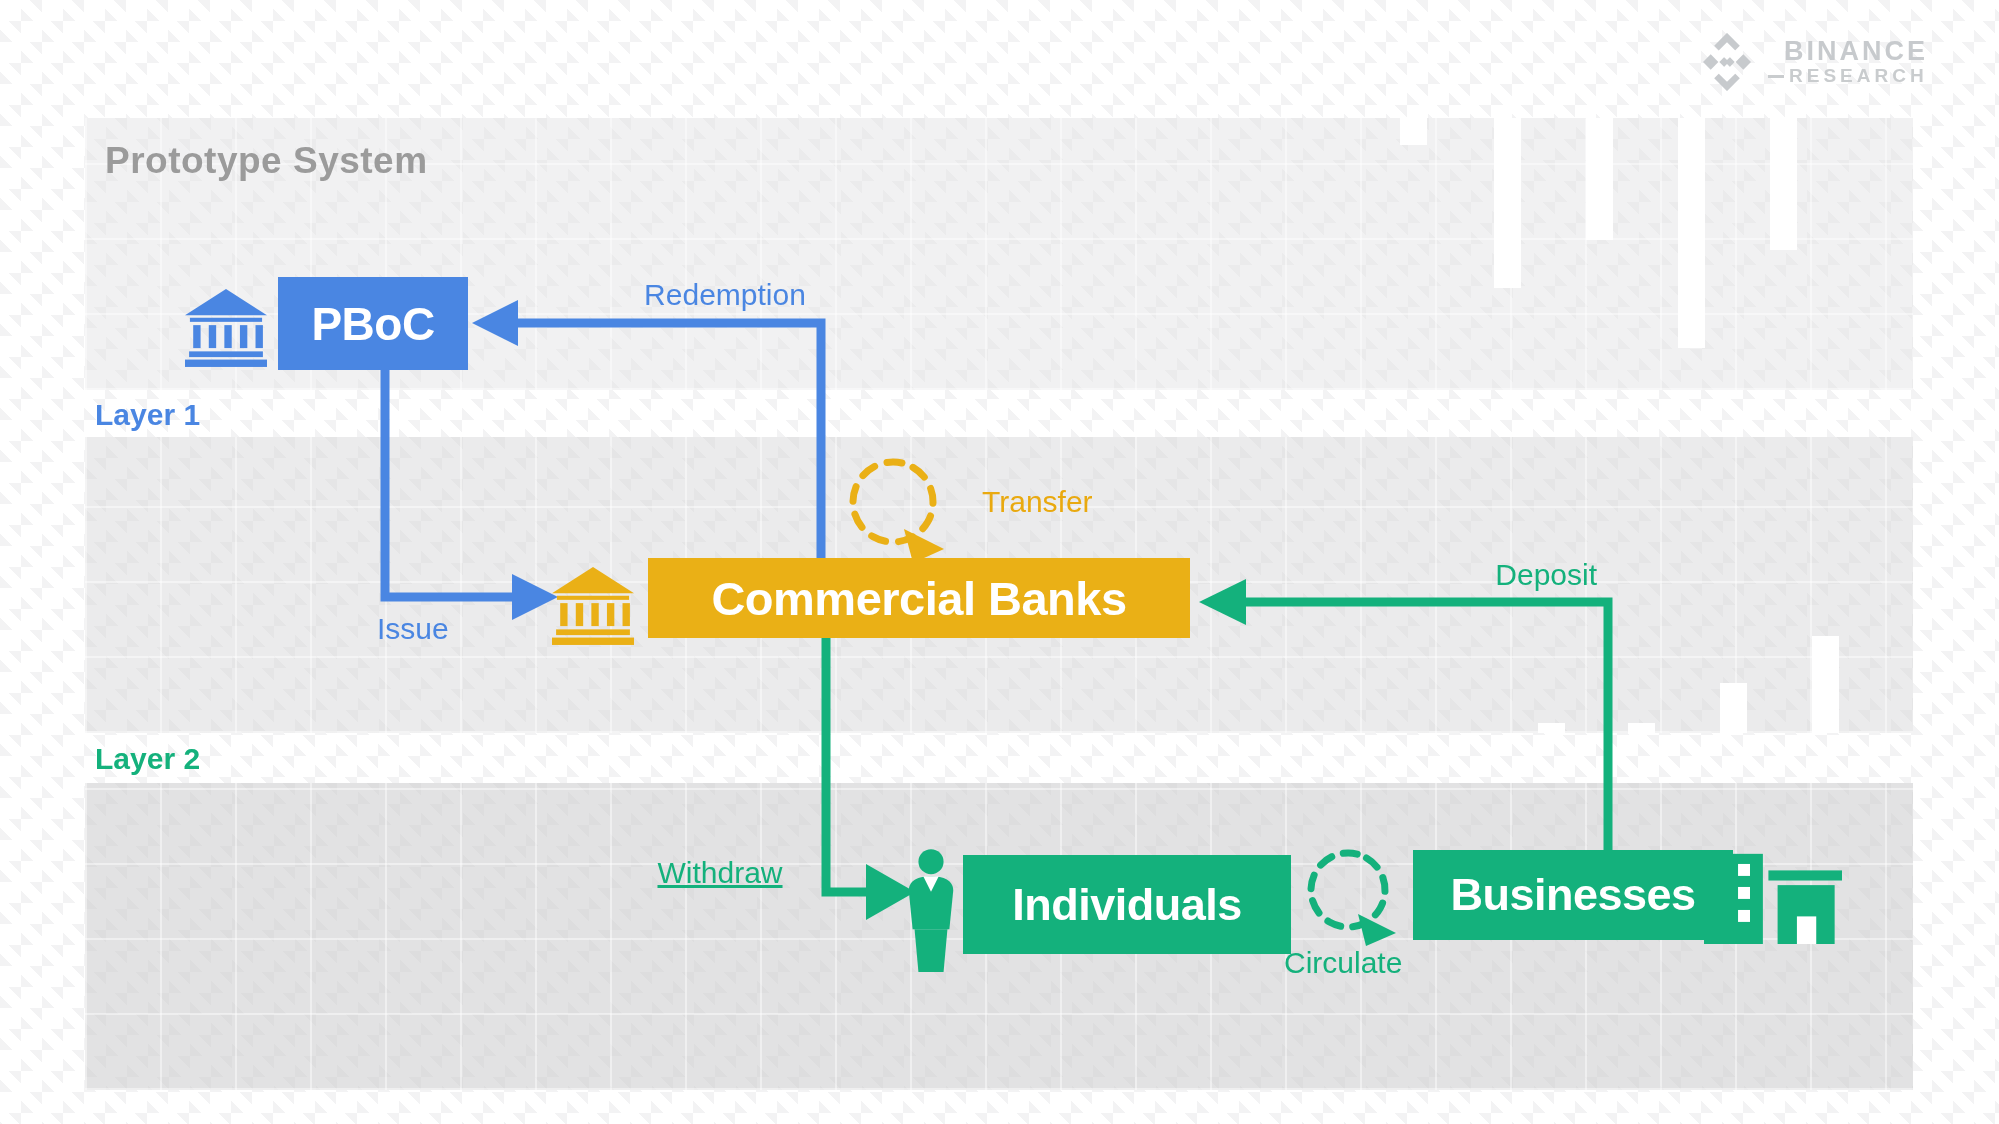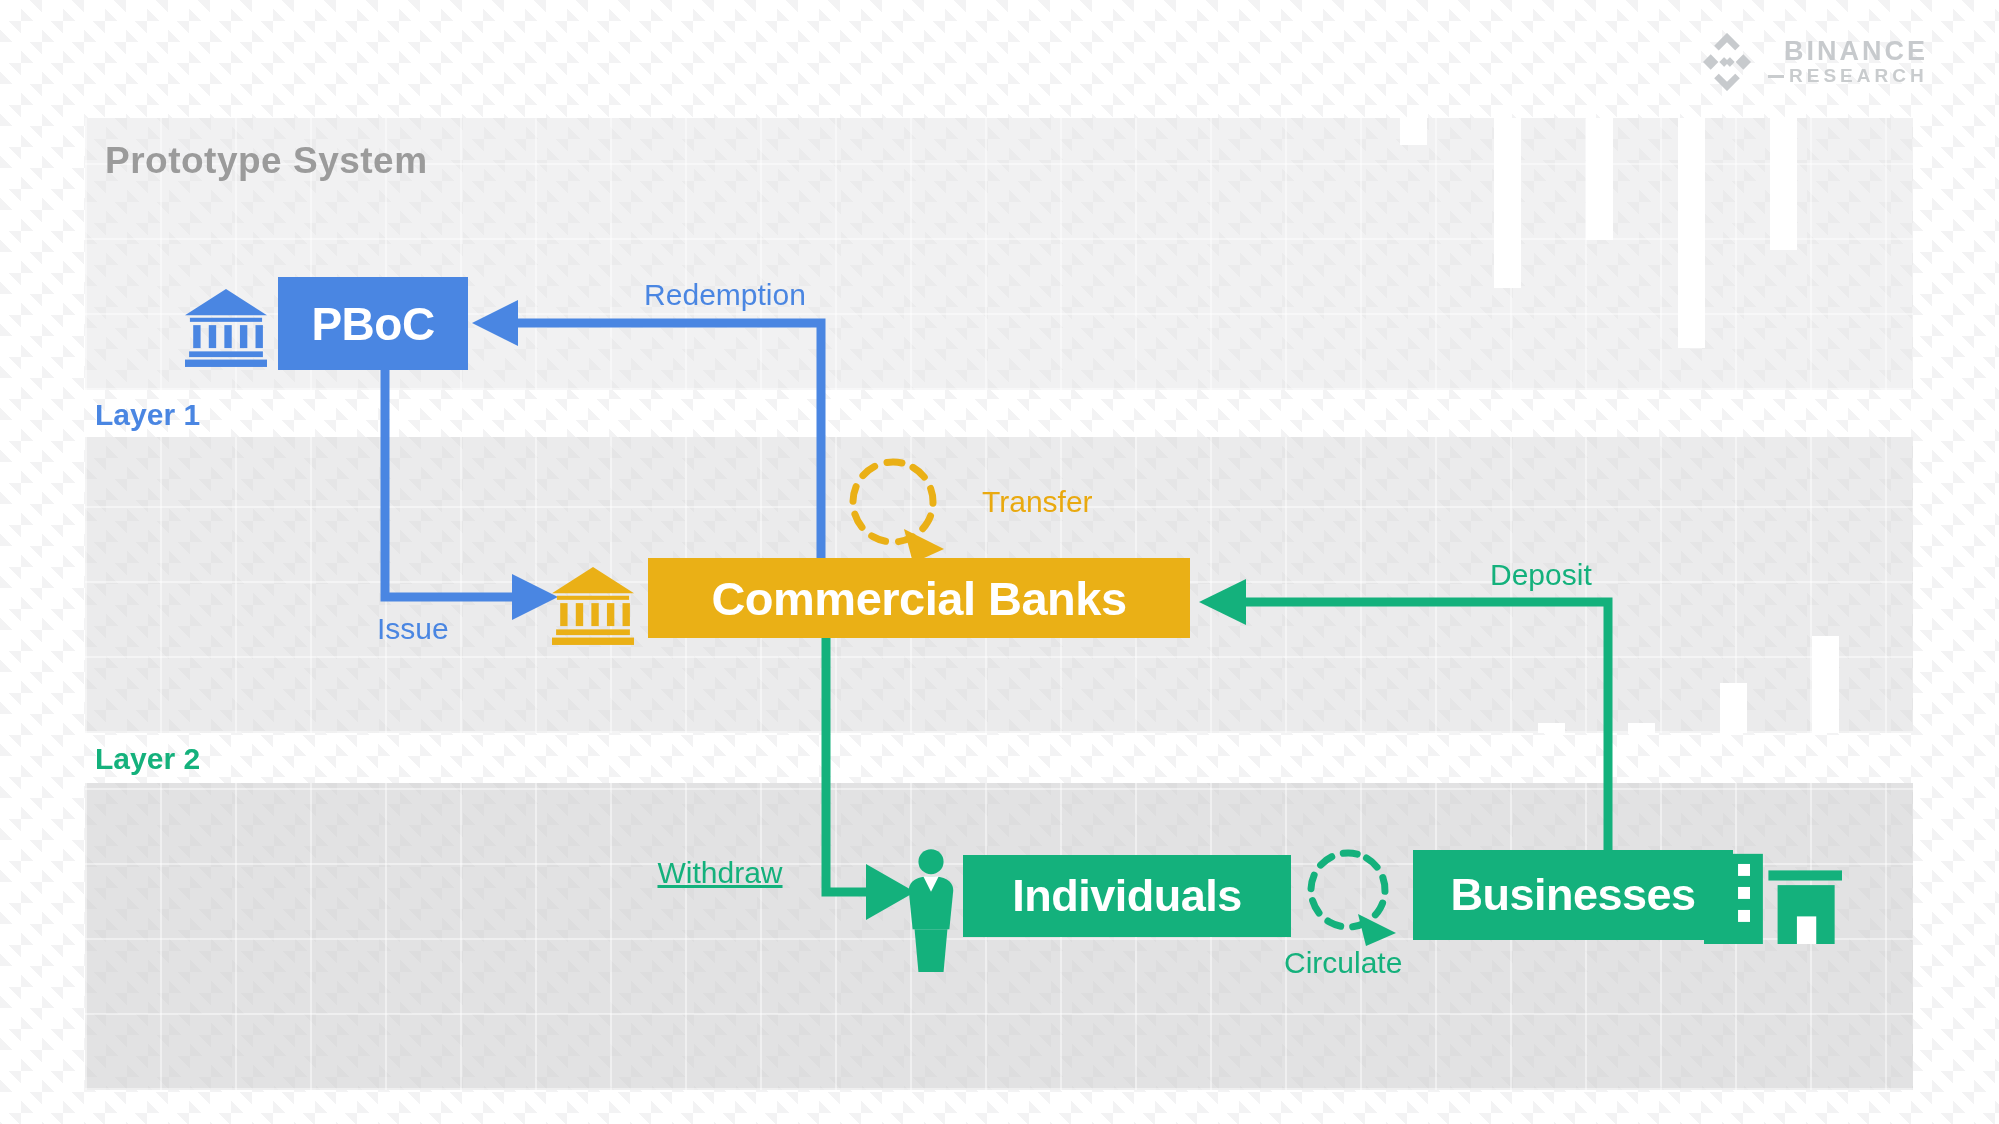--- a/index.html
+++ b/index.html
@@ -29,27 +29,27 @@
   .page-title{position:absolute;left:105px;top:140px;font-size:37px;font-weight:700;color:#9b9b9b;letter-spacing:.5px;}
   .layer-label{position:absolute;left:95px;font-size:30px;font-weight:700;}
   #layer1-label{top:398px;color:#4A86E2;}
   #layer2-label{top:742px;color:#14B17C;}
   .node-box{
     position:absolute;display:flex;align-items:center;justify-content:center;
     color:#fff;font-weight:700;letter-spacing:-.5px;white-space:nowrap;
   }
   #pboc-box{left:278px;top:277px;width:190px;height:93px;background:#4A86E2;font-size:46px;}
   #cb-box{left:648px;top:558px;width:542px;height:80px;background:#EAB016;font-size:47px;}
-  #ind-box{left:963px;top:855px;width:328px;height:82px;background:#14B17C;font-size:45px;}
+  #ind-box{left:963px;top:855px;width:328px;height:99px;background:#14B17C;font-size:45px;}
   #bus-box{left:1413px;top:850px;width:320px;height:90px;background:#14B17C;font-size:45px;}
   .flow-label{position:absolute;font-size:30px;font-weight:400;white-space:nowrap;}
   #redemption-label{left:600px;top:278px;width:250px;text-align:center;color:#4A86E2;}
   #issue-label{left:377px;top:612px;color:#4A86E2;}
   #transfer-label{left:962px;top:485px;color:#E9A90F;margin-left:20px;}
-  #deposit-label{left:1490px;top:558px;width:150px;text-align:left;color:#14B17C;}
+  #deposit-label{left:1447px;top:558px;width:150px;text-align:right;color:#14B17C;}
   #withdraw-label{left:640px;top:856px;width:160px;text-align:center;color:#14B17C;text-decoration:underline;}
   #circulate-label{left:1284px;top:946px;color:#14B17C;}
   .icon{position:absolute;}
   #flow-lines{position:absolute;left:0;top:0;pointer-events:none;}
   .binance-logo{position:absolute;left:1698px;top:33px;display:flex;align-items:center;gap:12px;}
   .binance-text{display:flex;flex-direction:column;justify-content:center;}
   .binance-brand{font-size:27px;font-weight:700;letter-spacing:3px;color:#c7cacd;line-height:1.05;margin-left:16px;}
   .binance-sub{display:flex;align-items:center;gap:5px;color:#c9ccce;font-size:19px;font-weight:700;letter-spacing:4px;line-height:1.1;}
   .binance-dash{width:16px;height:3px;background:#c9ccce;display:inline-block;}
 </style>

